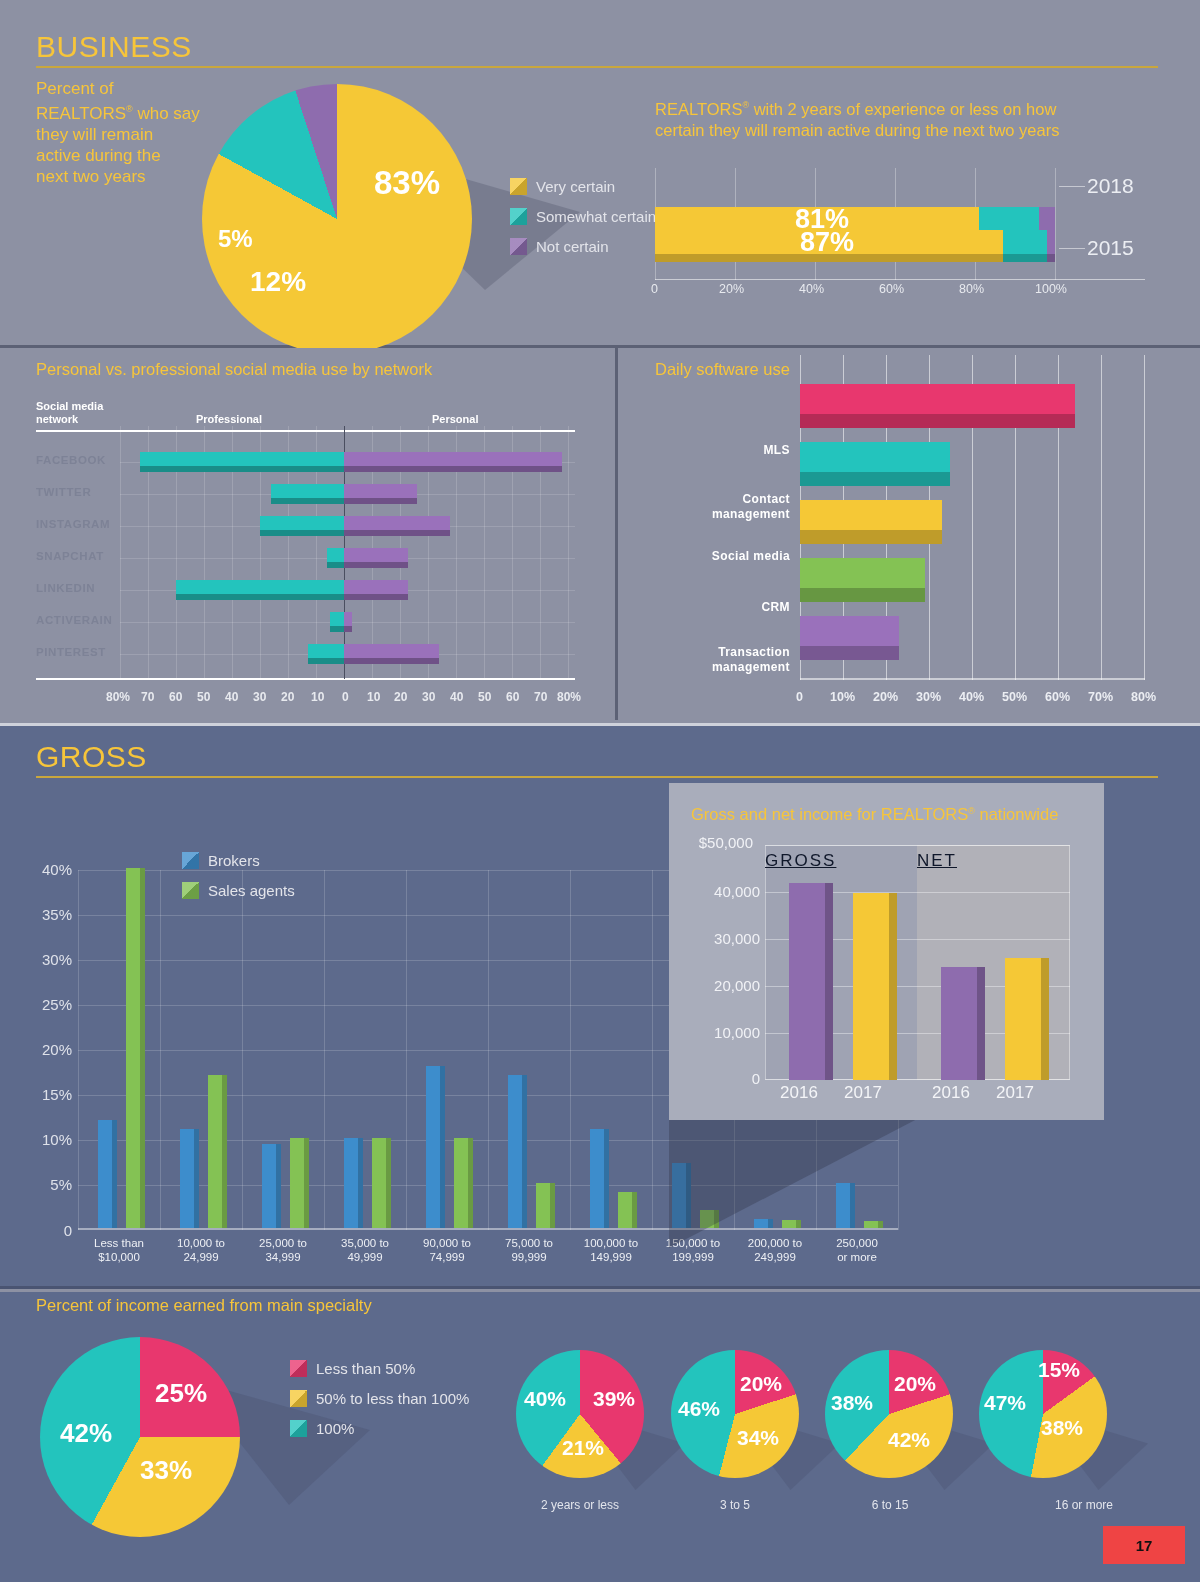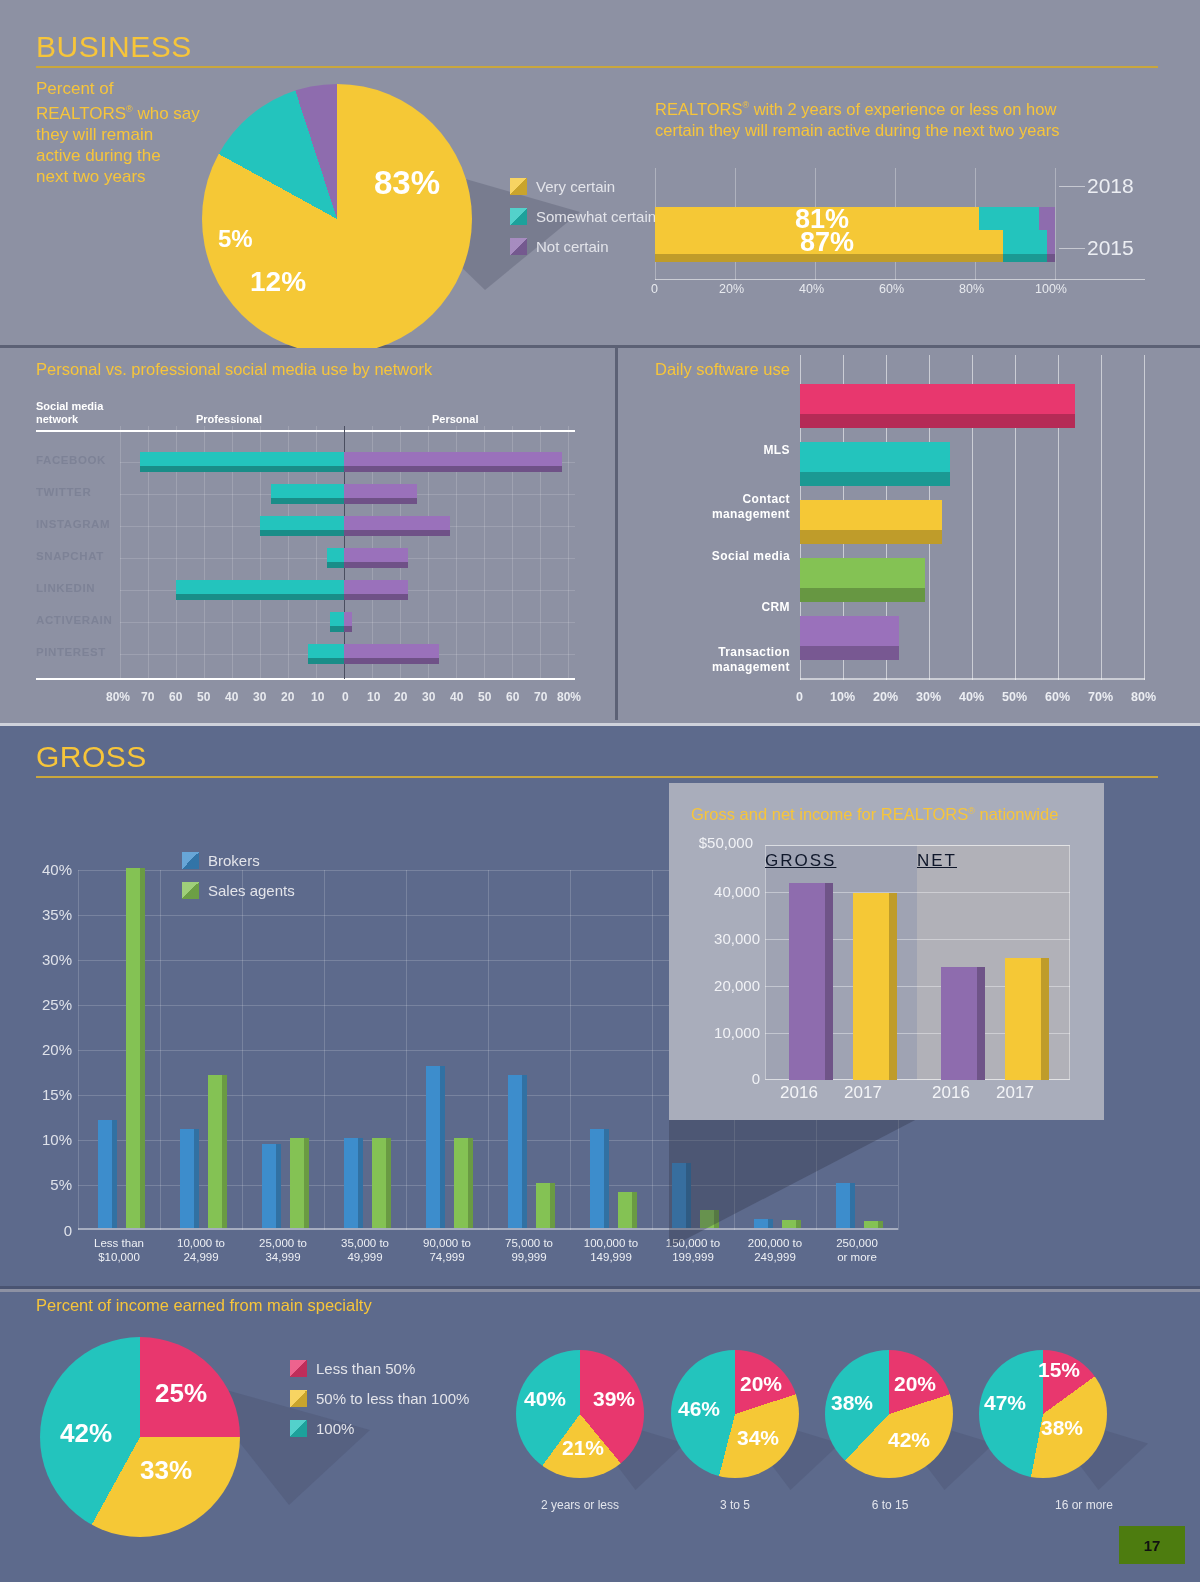--- a/index.html
+++ b/index.html
@@ -134,21 +134,21 @@
   .gn-ytick { position: absolute; color: #f1f2f6; font-size: 15px; text-align: right; width: 88px; }
   .gn-xlab { position: absolute; color: #f4f5f8; font-size: 17px; text-align: center; }
 
   
   .spec { position: absolute; left: 0; top: 1292px; width: 1200px; height: 290px; background: #5d6a8c; }
   .spec-title { position: absolute; color: #f7c53a; font-size: 16.5px; }
   .spec-cap { position: absolute; color: #e3e5ec; font-size: 12px; text-align: center; }
 
   .pg {
     position: absolute; right: 15px; bottom: 18px;
-    width: 66px; height: 38px; background: #4d7c0f;
+    width: 82px; height: 38px; background: #ef4444;
     color: #111; font-size: 15px; font-weight: bold;
     display: flex; align-items: center; justify-content: center;
   }
 </style>
 </head>
 <body>
 
 <div class="page">
 
   <section class="business">

